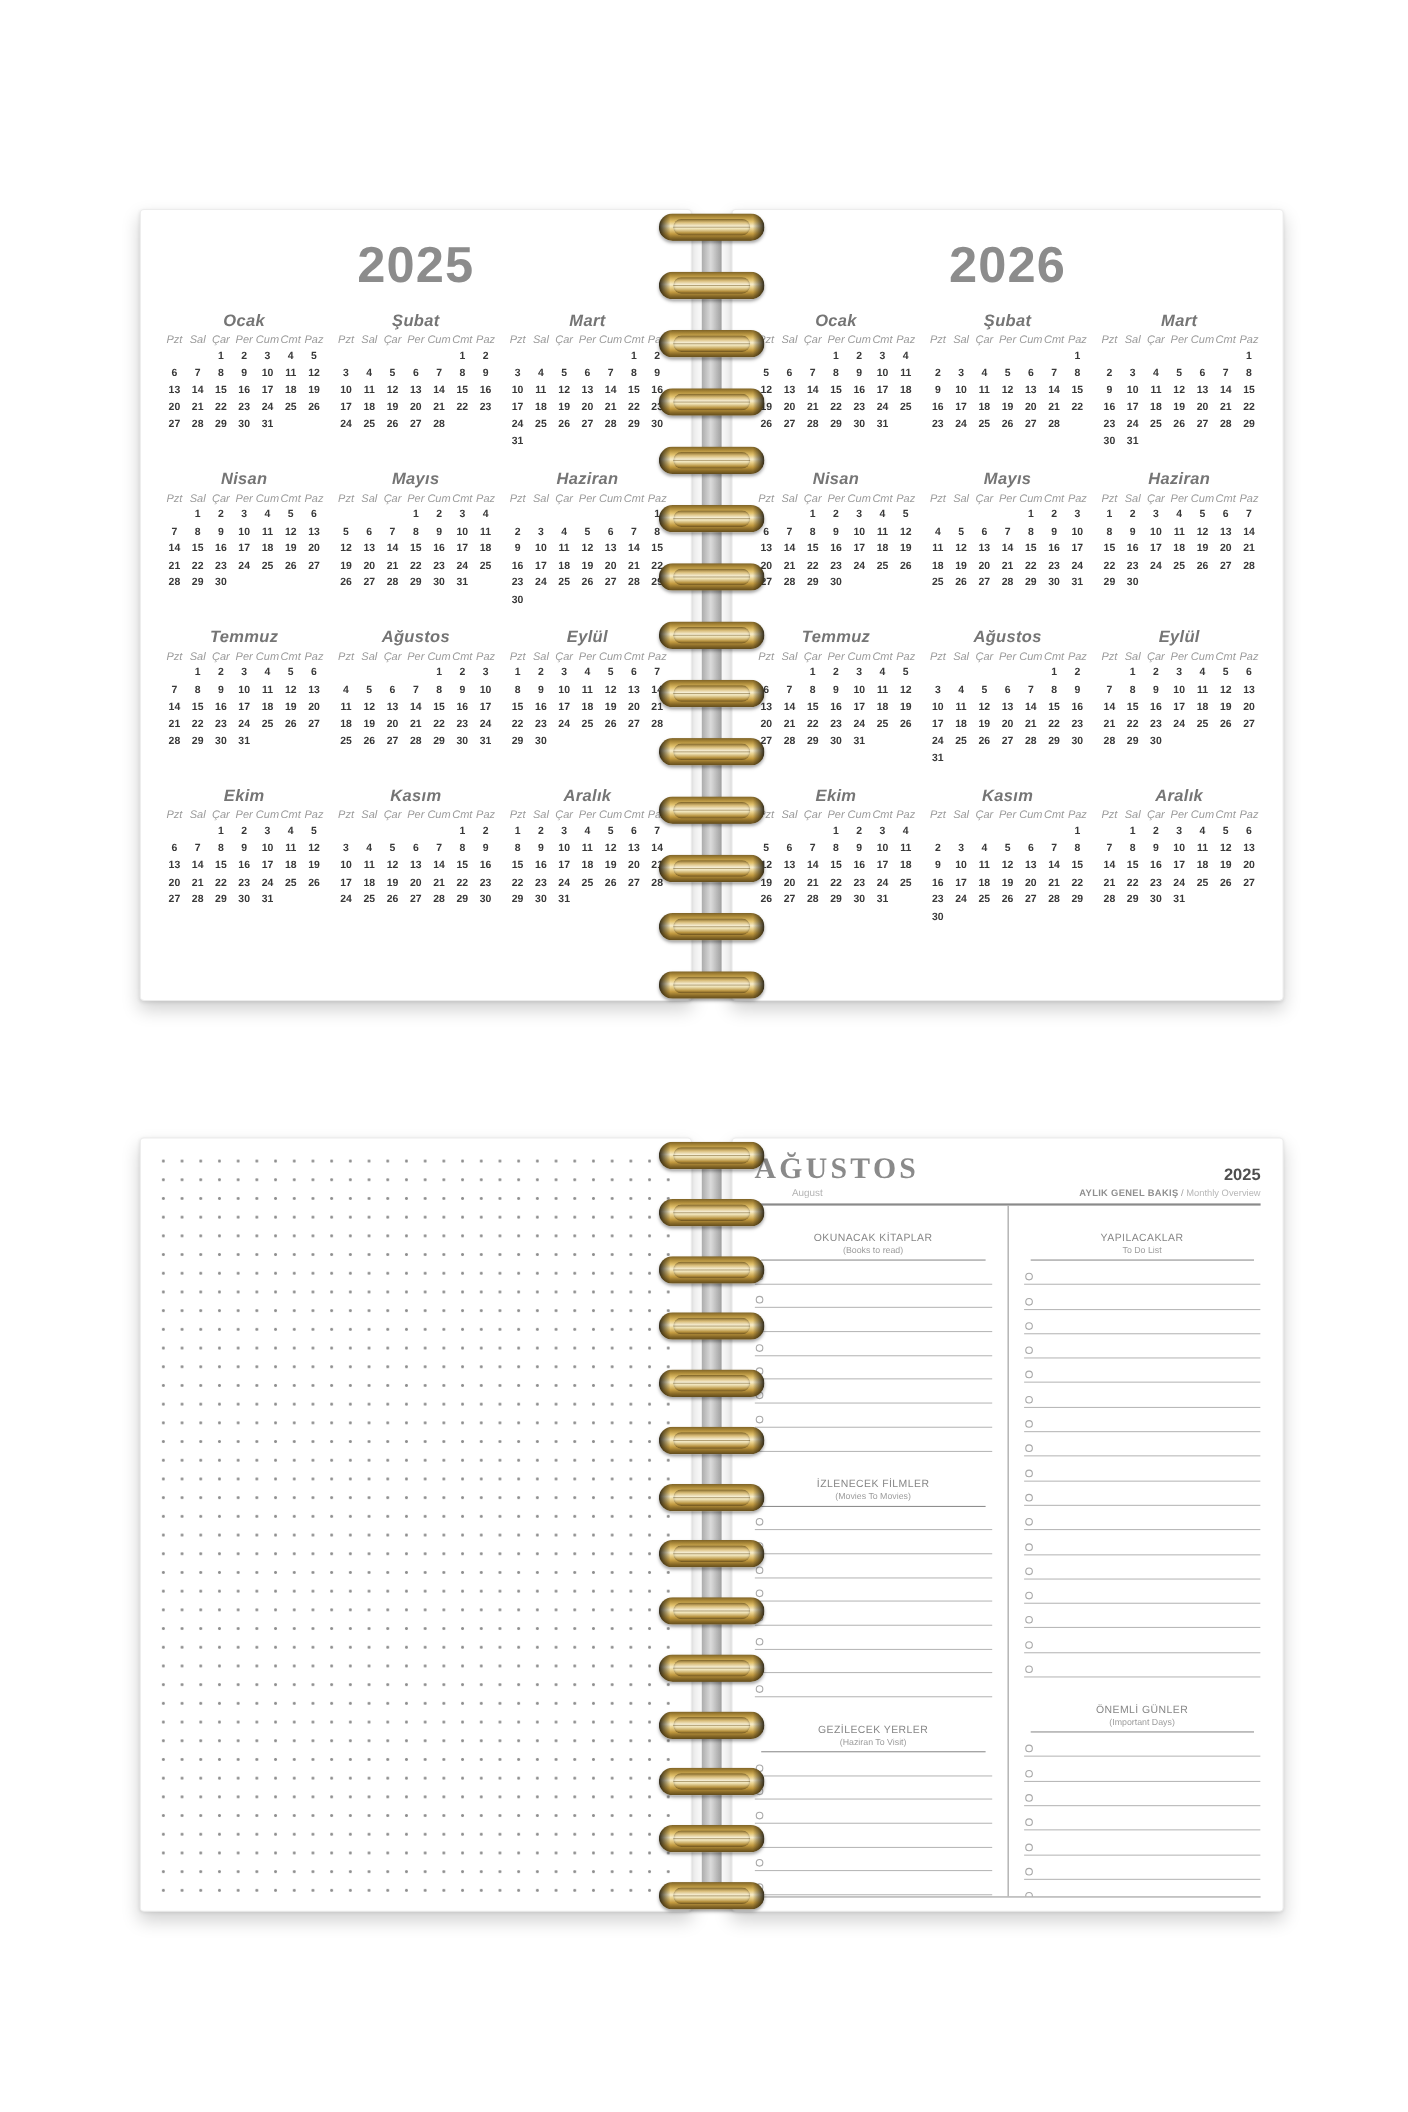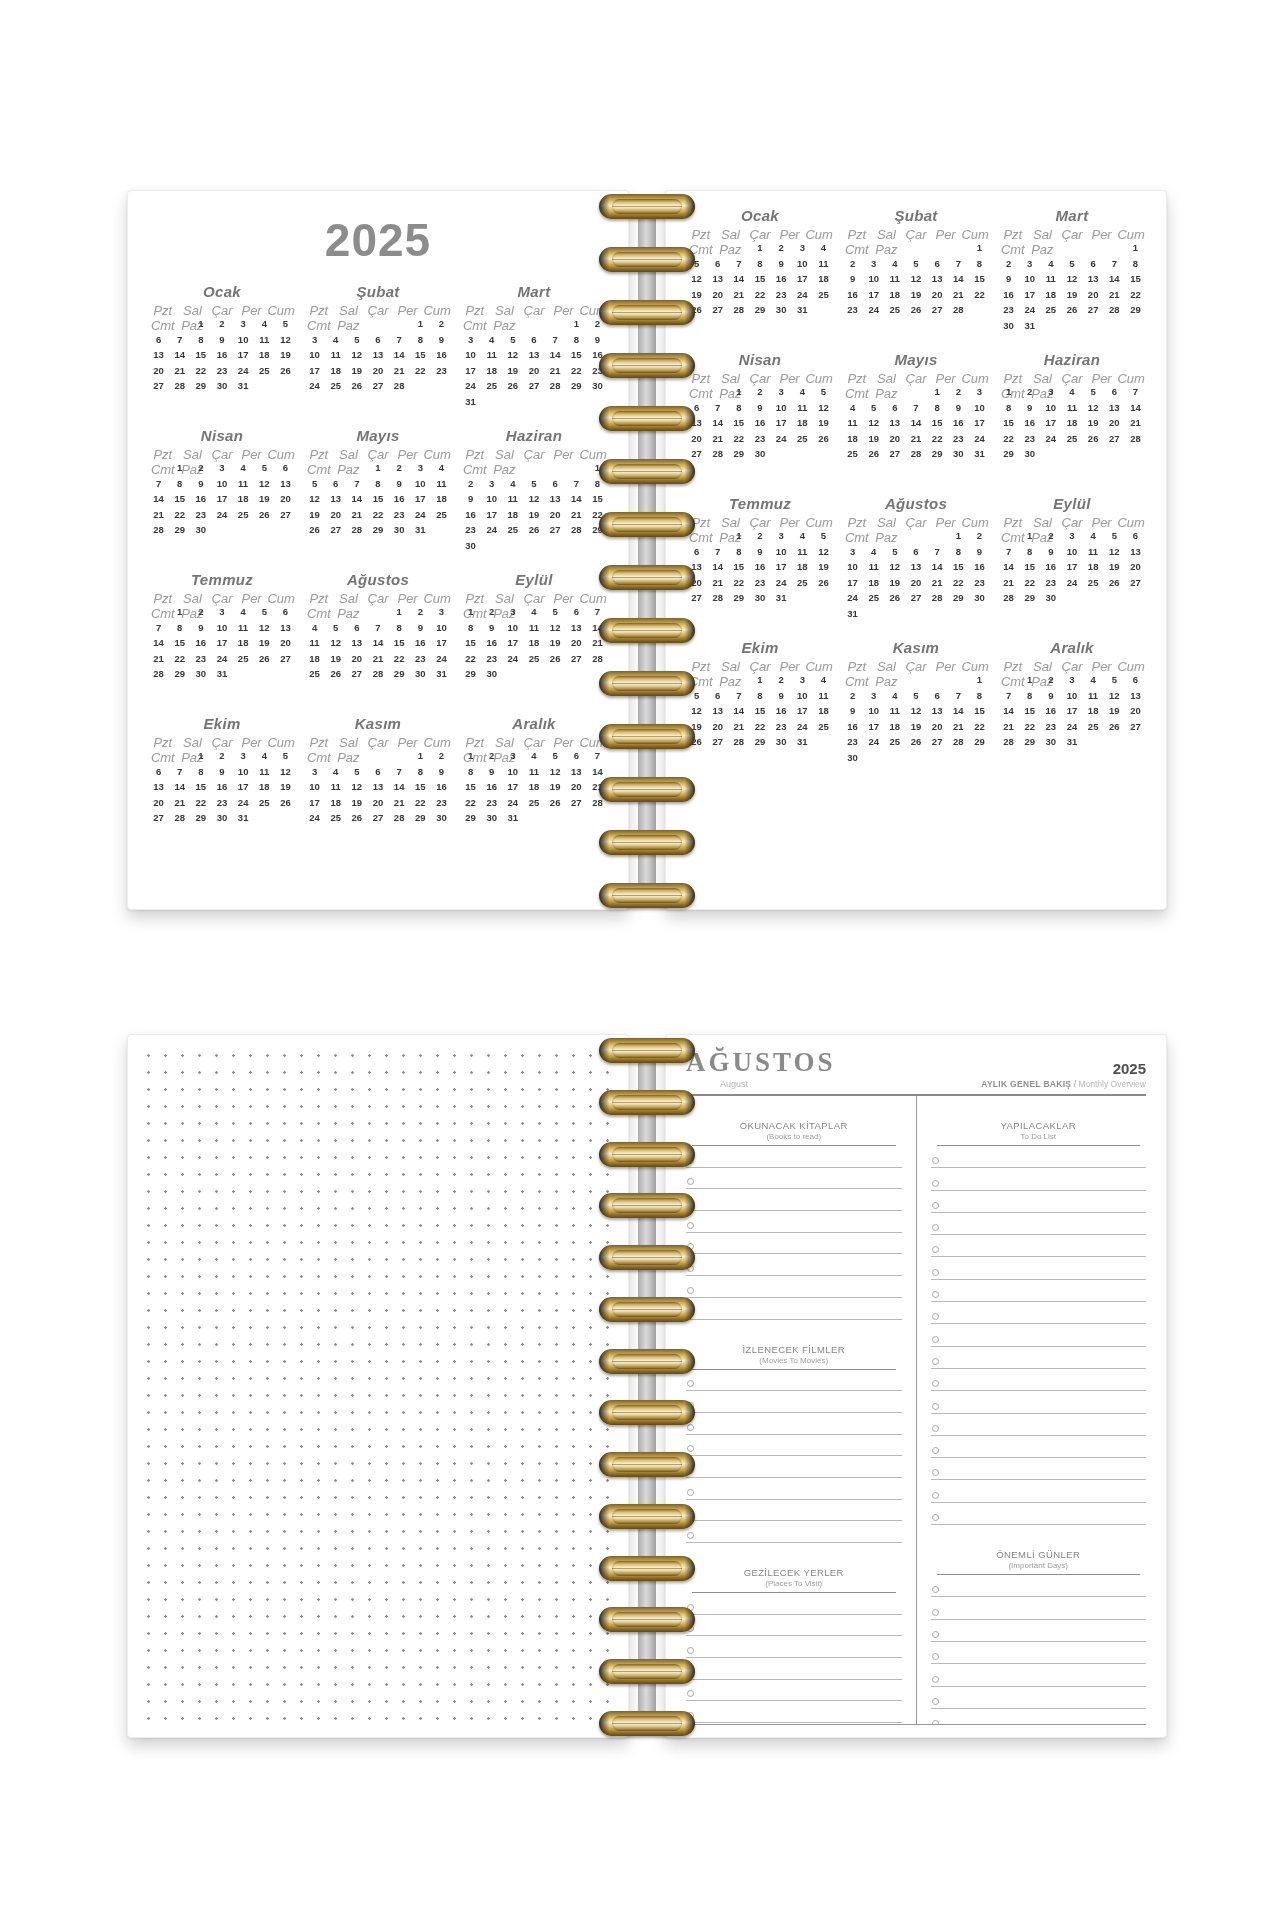--- a/index.html
+++ b/index.html
@@ -39,21 +39,21 @@
           box-shadow:inset 0 0 2px rgba(60,45,10,.6); }
 
   
   .year-title { text-align:center; margin-top:22px; font-size:46px; font-weight:bold;
                 color:#8c8c8c; letter-spacing:1px; }
   .months-grid { margin:16px 20px 0; display:grid; grid-template-columns:repeat(3,1fr);
                  column-gap:8px; row-gap:18px; }
   .month { text-align:center; }
   .month-name { font-style:italic; font-weight:bold; font-size:15px; color:#757575;
                 margin-bottom:3px; letter-spacing:.3px; }
-  .dow-row { display:grid; grid-template-columns:repeat(5,1fr); font-size:13px;
+  .dow-row { display:grid; grid-template-columns:repeat(7,1fr); font-size:10px;
              font-style:italic; color:#9a9a9a; height:13px; align-items:center; }
   .days { display:grid; grid-template-columns:repeat(7,1fr); grid-auto-rows:15.5px;
           min-height:93px; font-size:9.5px; font-weight:bold; color:#383838;
           align-items:center; }
 
   
   .dot-area { position:absolute; inset:8px;
           background-image:radial-gradient(circle,#8f8f8f 1.1px, rgba(0,0,0,0) 1.5px);
           background-size:17px 17px; background-position:4px 4px; }
 
@@ -692,20 +692,21 @@
             <span class="day"></span>
             <span class="day"></span>
             <span class="day"></span>
             <span class="day"></span>
           </div>
         </div>
       </div>
   </div>
 
   <div class="page page-right">
+    <div class="year-title">2026</div>
     <div class="months-grid">
         <div class="month">
           <div class="month-name">Ocak</div>
           <div class="dow-row">
             <span>Pzt</span>
             <span>Sal</span>
             <span>Çar</span>
             <span>Per</span>
             <span>Cum</span>
             <span>Cmt</span>
@@ -1406,21 +1407,21 @@
               <span class="bullet"></span>
             </div>
             <div class="entry">
               <span class="bullet"></span>
             </div>
             <div class="entry">
               <span class="bullet"></span>
             </div>
             <div class="sec-head">
               <div class="sec-title">GEZİLECEK YERLER</div>
-              <div class="sec-sub">(Places To Visit)</div>
+              <div class="sec-sub">(Haziran To Visit)</div>
               <div class="sec-rule"></div>
             </div>
             <div class="entry">
               <span class="bullet"></span>
             </div>
             <div class="entry">
               <span class="bullet"></span>
             </div>
             <div class="entry">
               <span class="bullet"></span>

